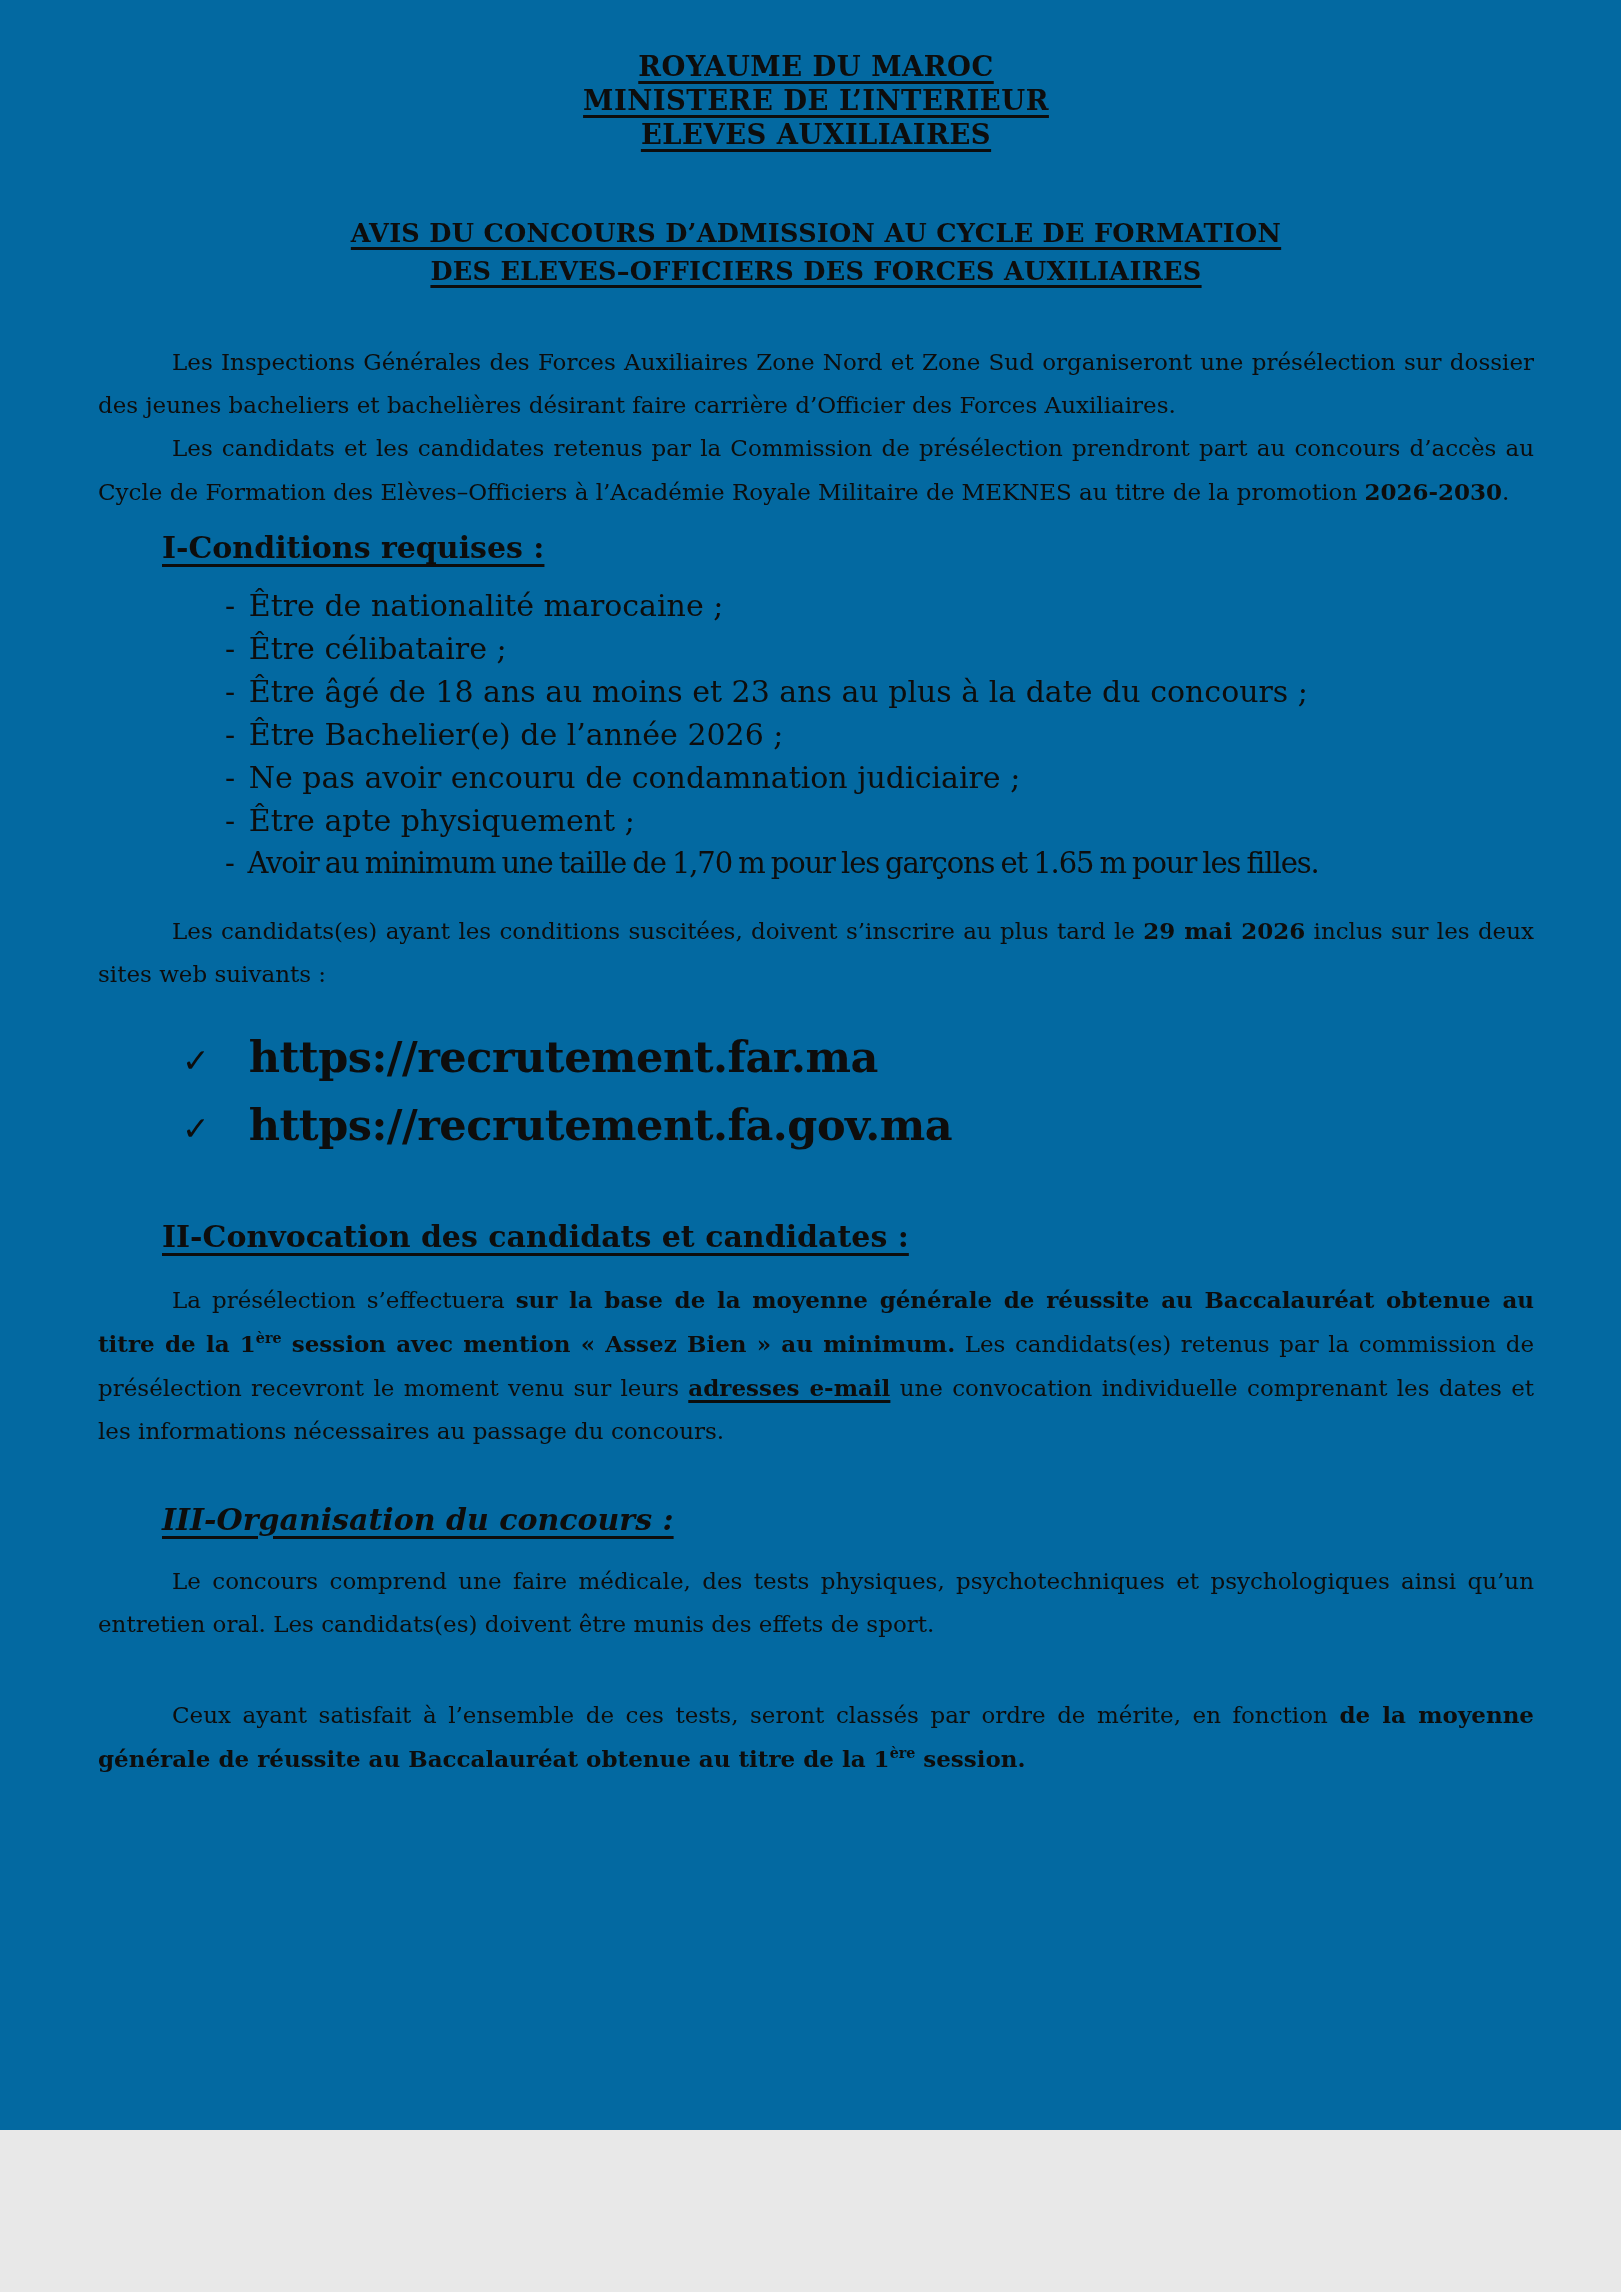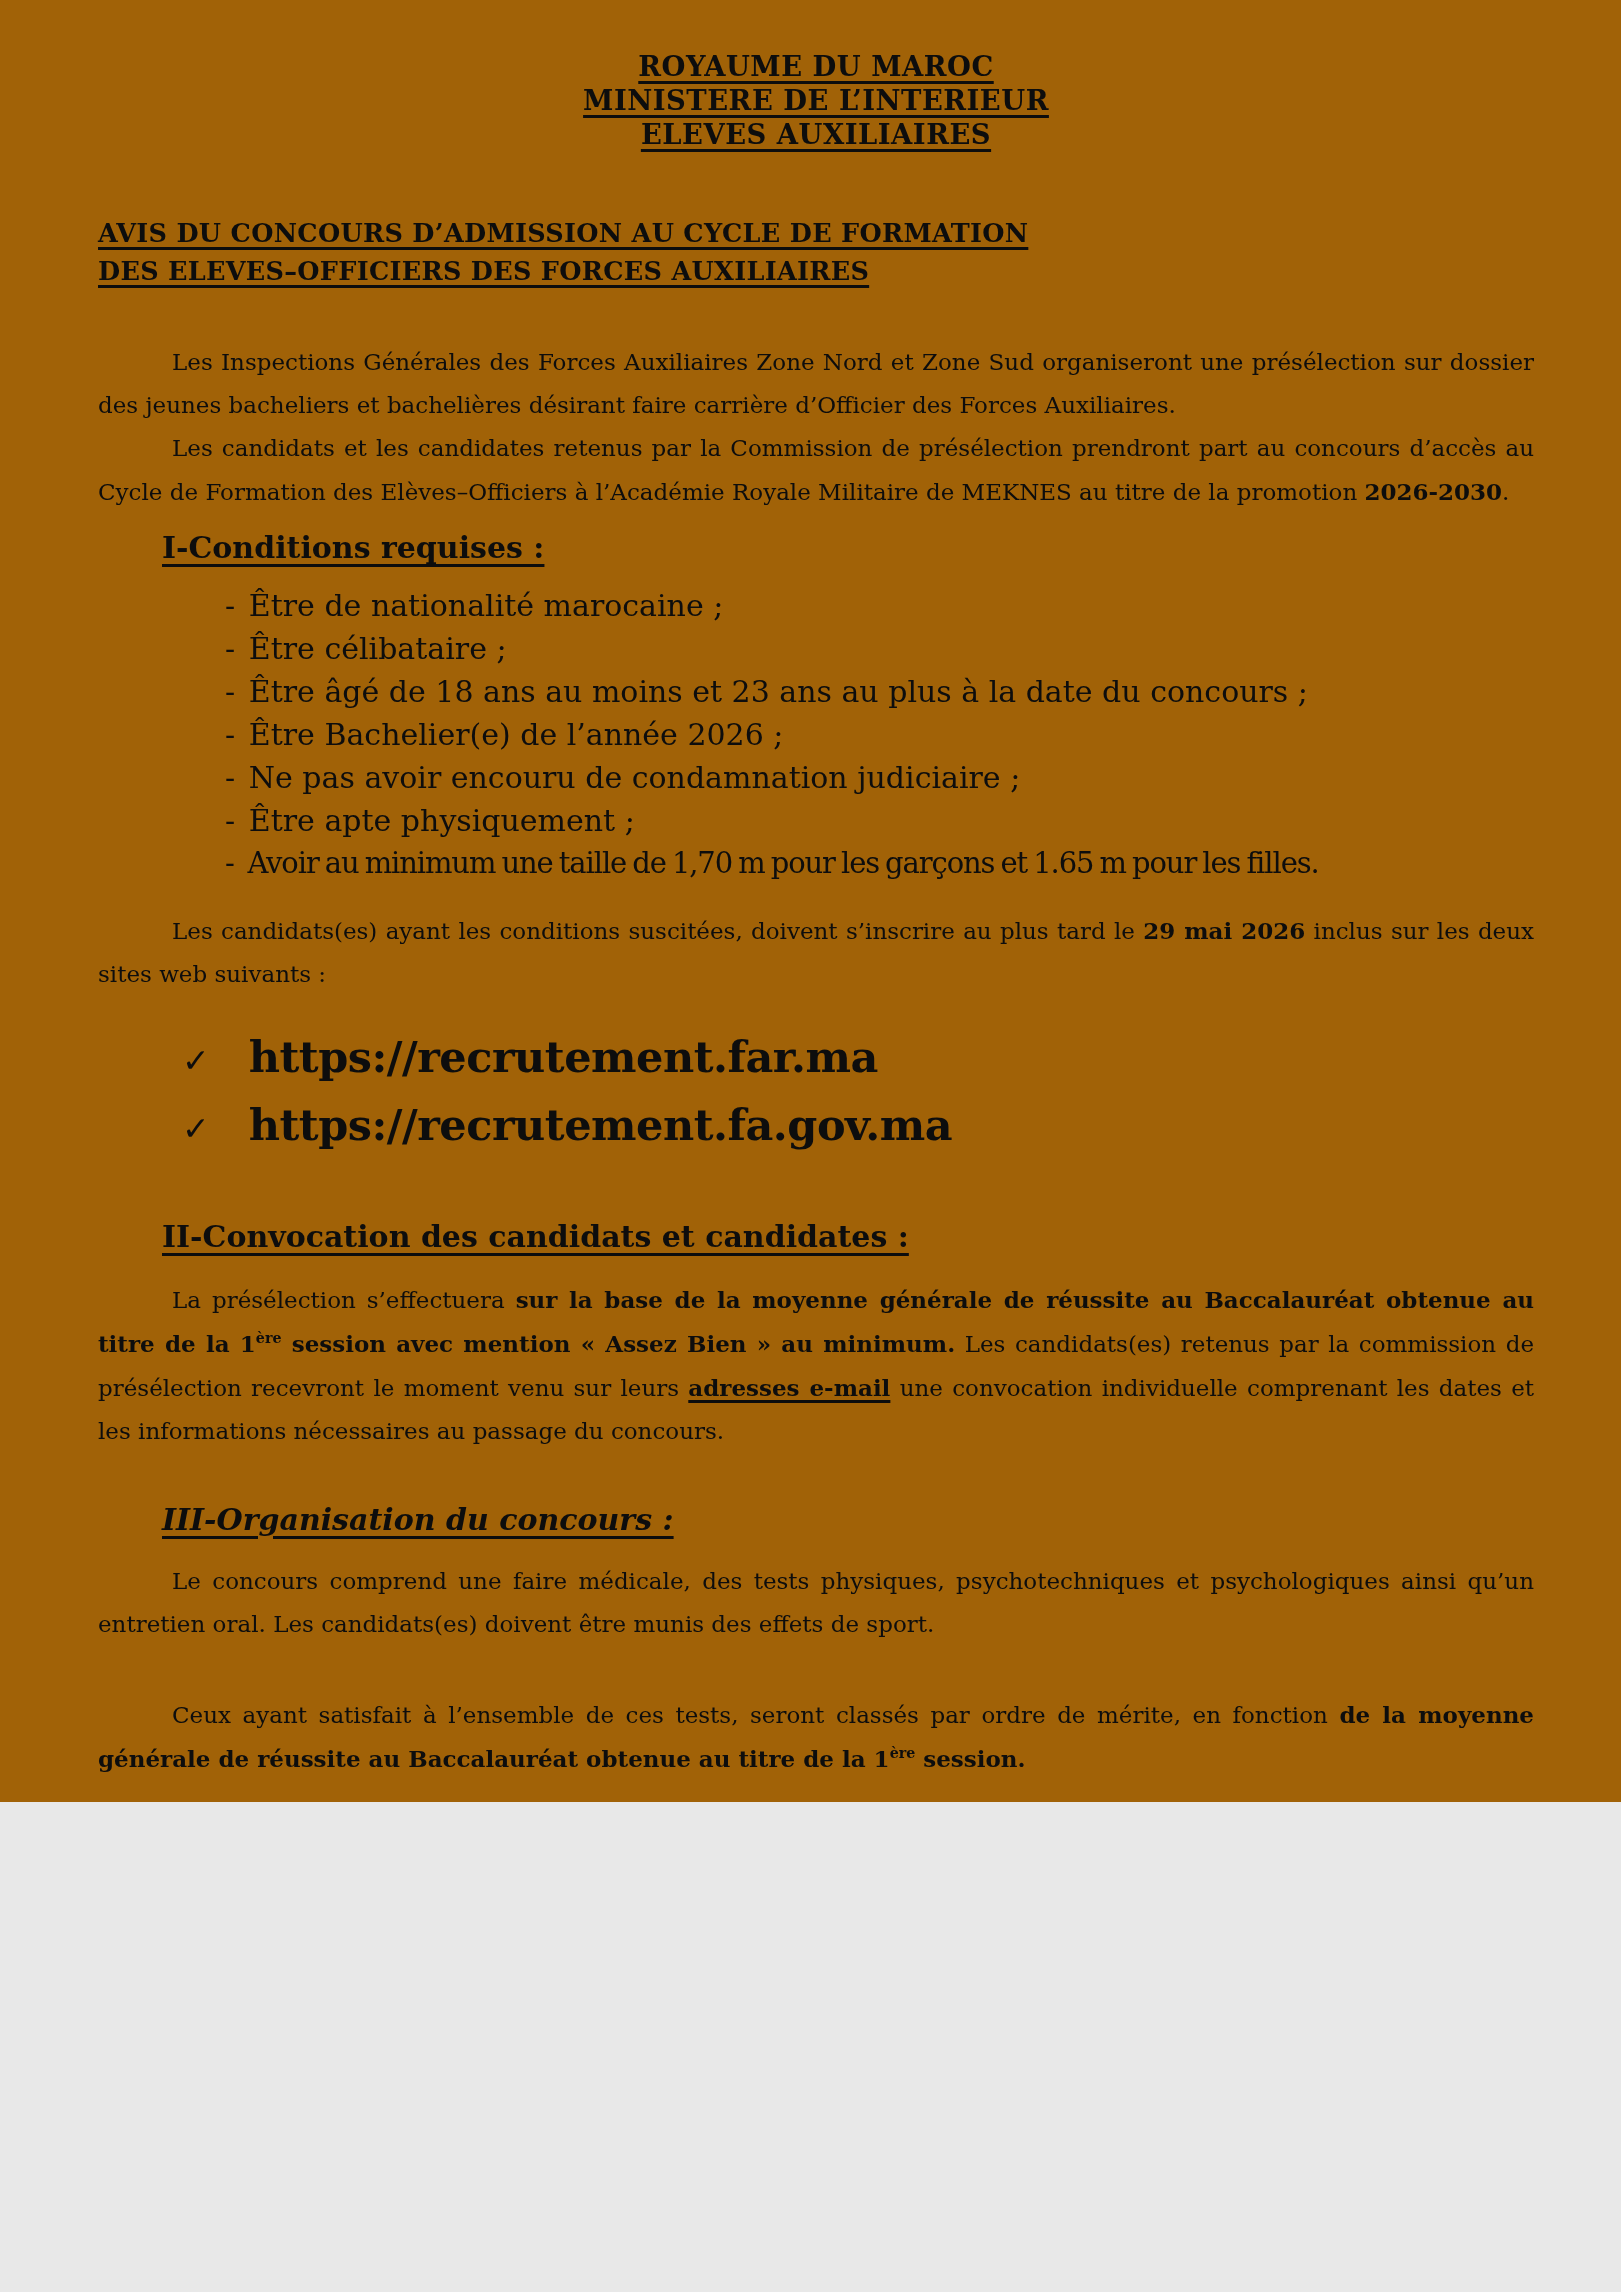--- a/index.html
+++ b/index.html
@@ -1,42 +1,42 @@
 <!DOCTYPE html>
 <html><head>
 <meta charset="utf-8">
 <style>
   html, body { margin: 0; padding: 0; background: #e8e8e8; }
   .page {
     position: relative;
     width: 1621px;
-    height: 1802px;
+    height: 2130px;
     margin: 0 auto;
-    background: #a16207;
+    background: #0369a1;
     box-sizing: border-box;
     padding: 49px 87px 0 98px;
     font-family: "DejaVu Serif", "Liberation Serif", serif;
     color: #0d0d0d;
     overflow: hidden;
   }
 
   
   .gov-header { text-align: center; margin-bottom: 63px; }
   .gov-header .hline {
     font-size: 27.4px;
     line-height: 34px;
     font-weight: bold;
     text-decoration: underline;
     text-decoration-thickness: 2.9px;
     text-underline-offset: 4.9px;
     letter-spacing: 0.5px;
   }
 
   
-  .doc-title { margin-bottom: 51px; }
+  .doc-title { text-align: center; margin-bottom: 51px; }
   .doc-title .tline {
     font-size: 25.5px;
     line-height: 38px;
     font-weight: bold;
     text-decoration: underline;
     text-decoration-thickness: 2.9px;
     text-underline-offset: 4.9px;
     letter-spacing: 0.3px;
   }
 

